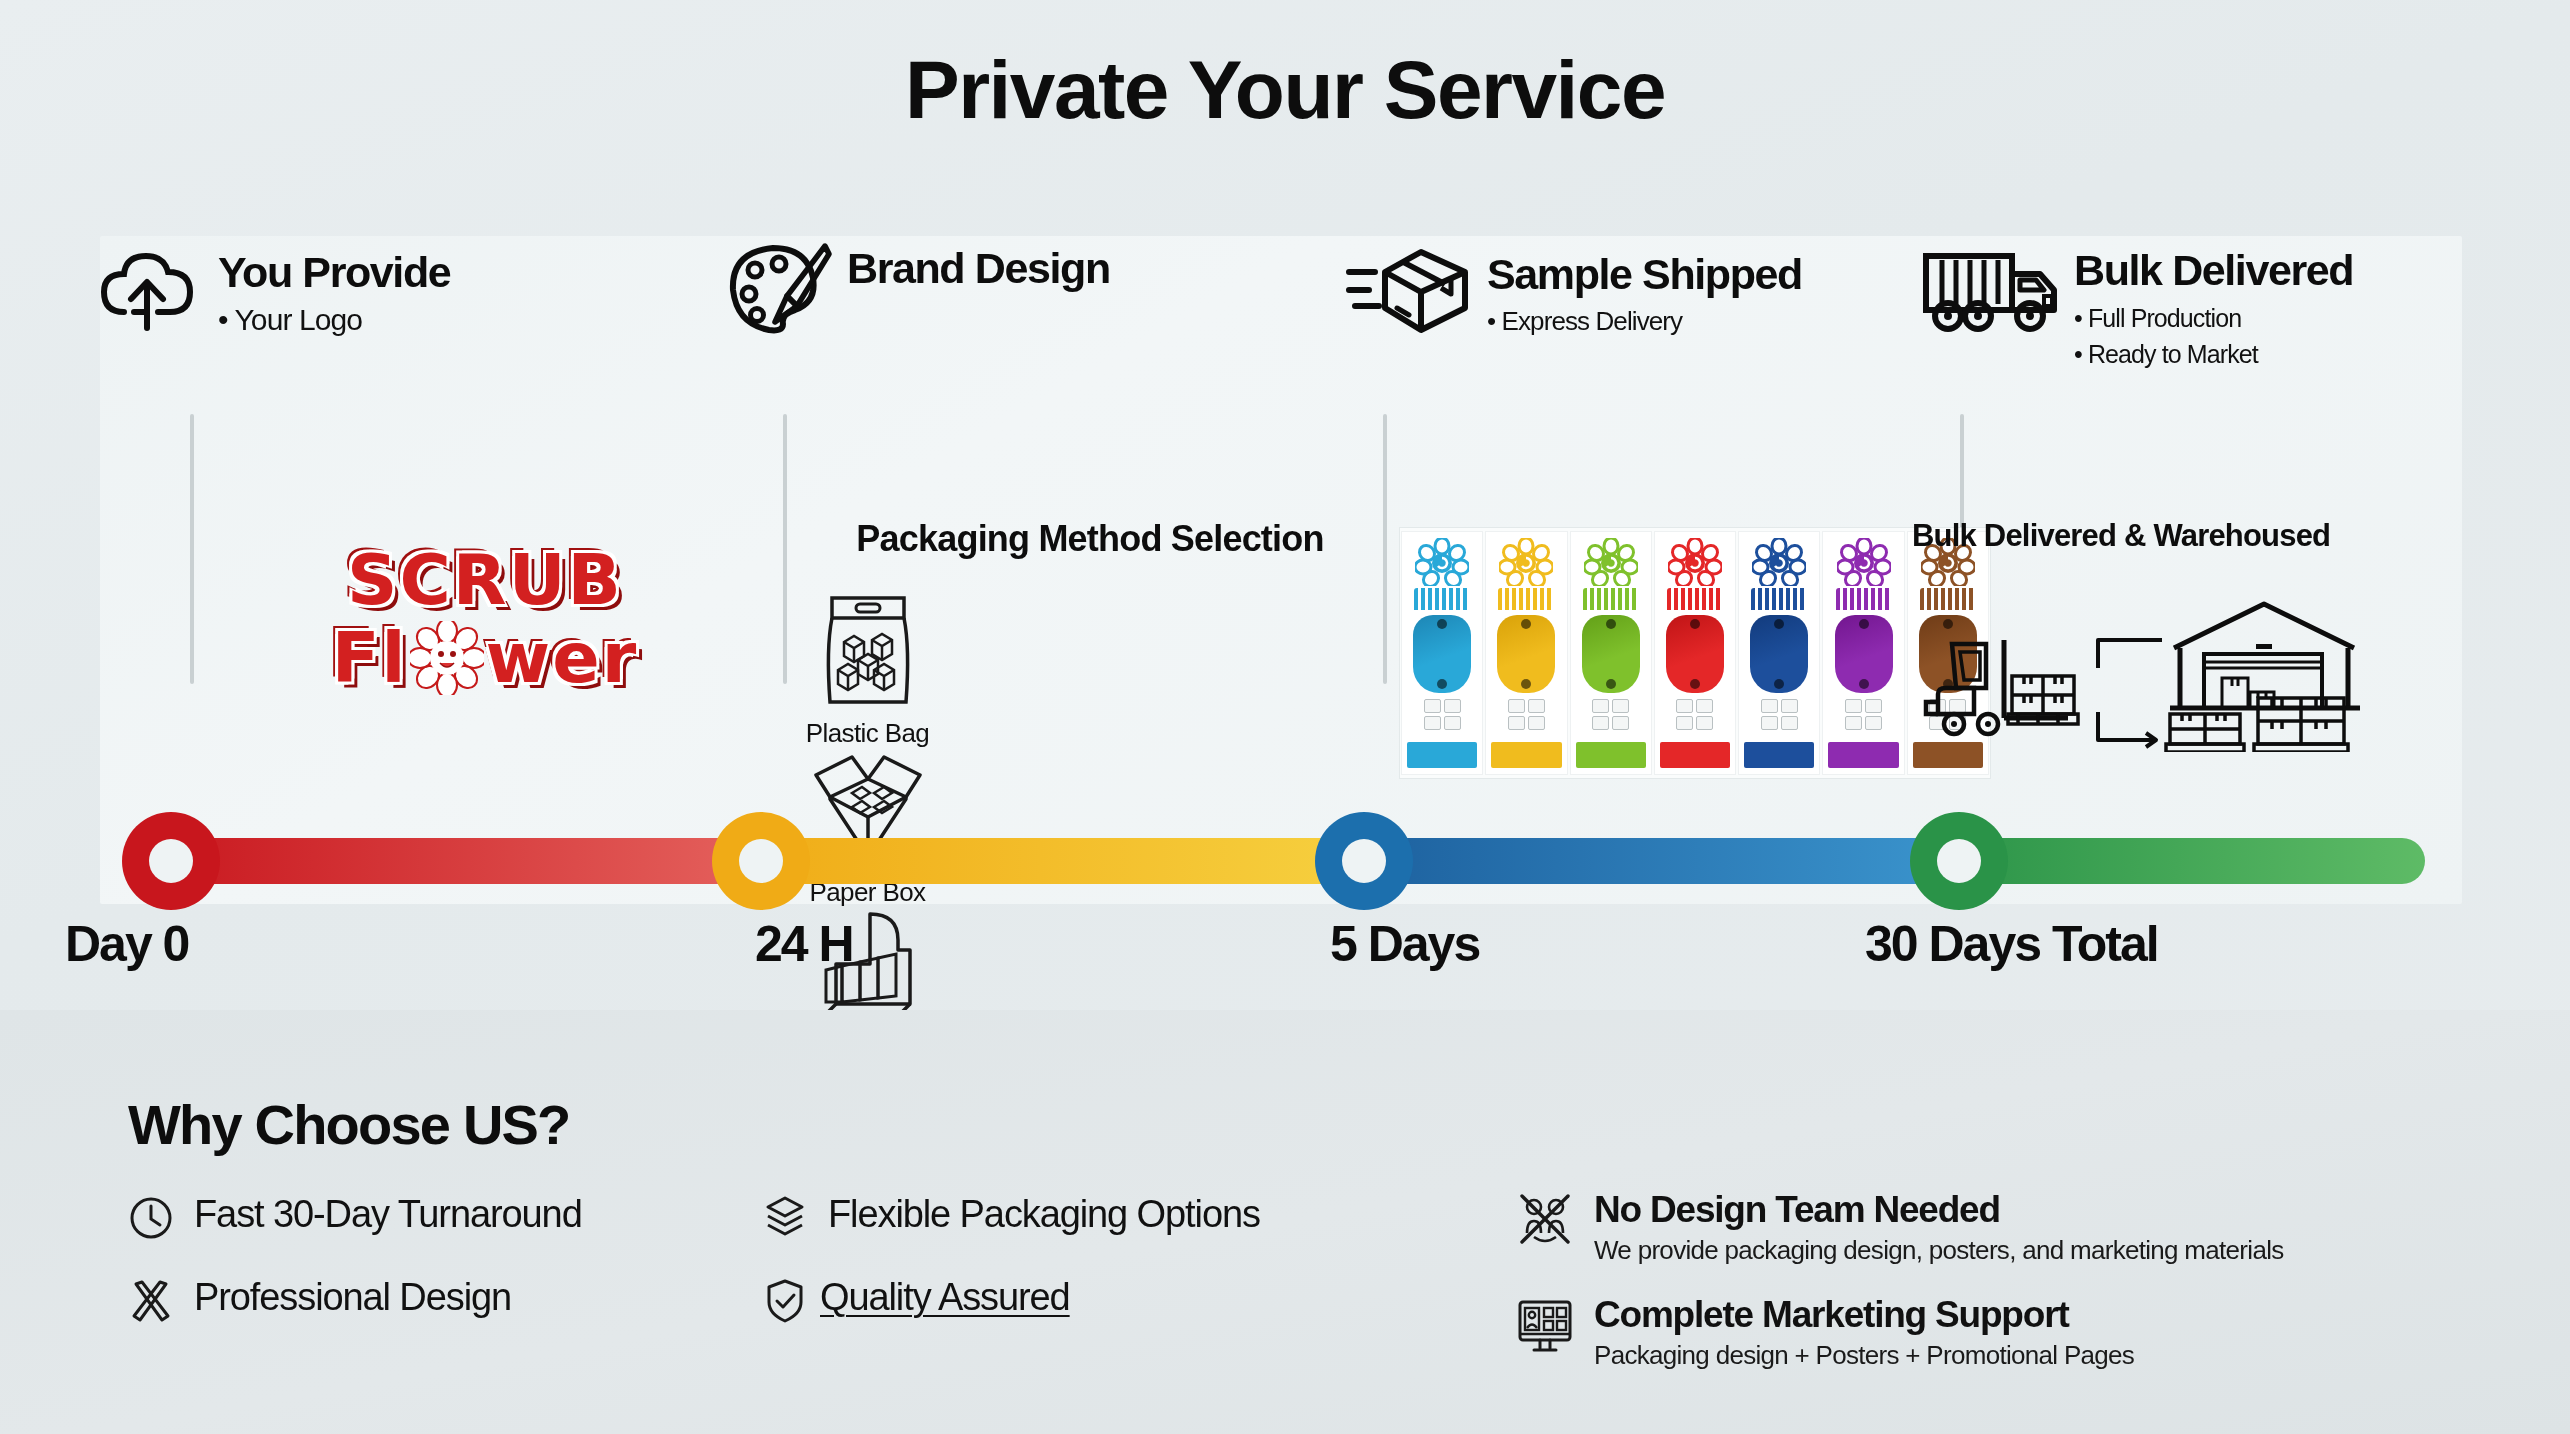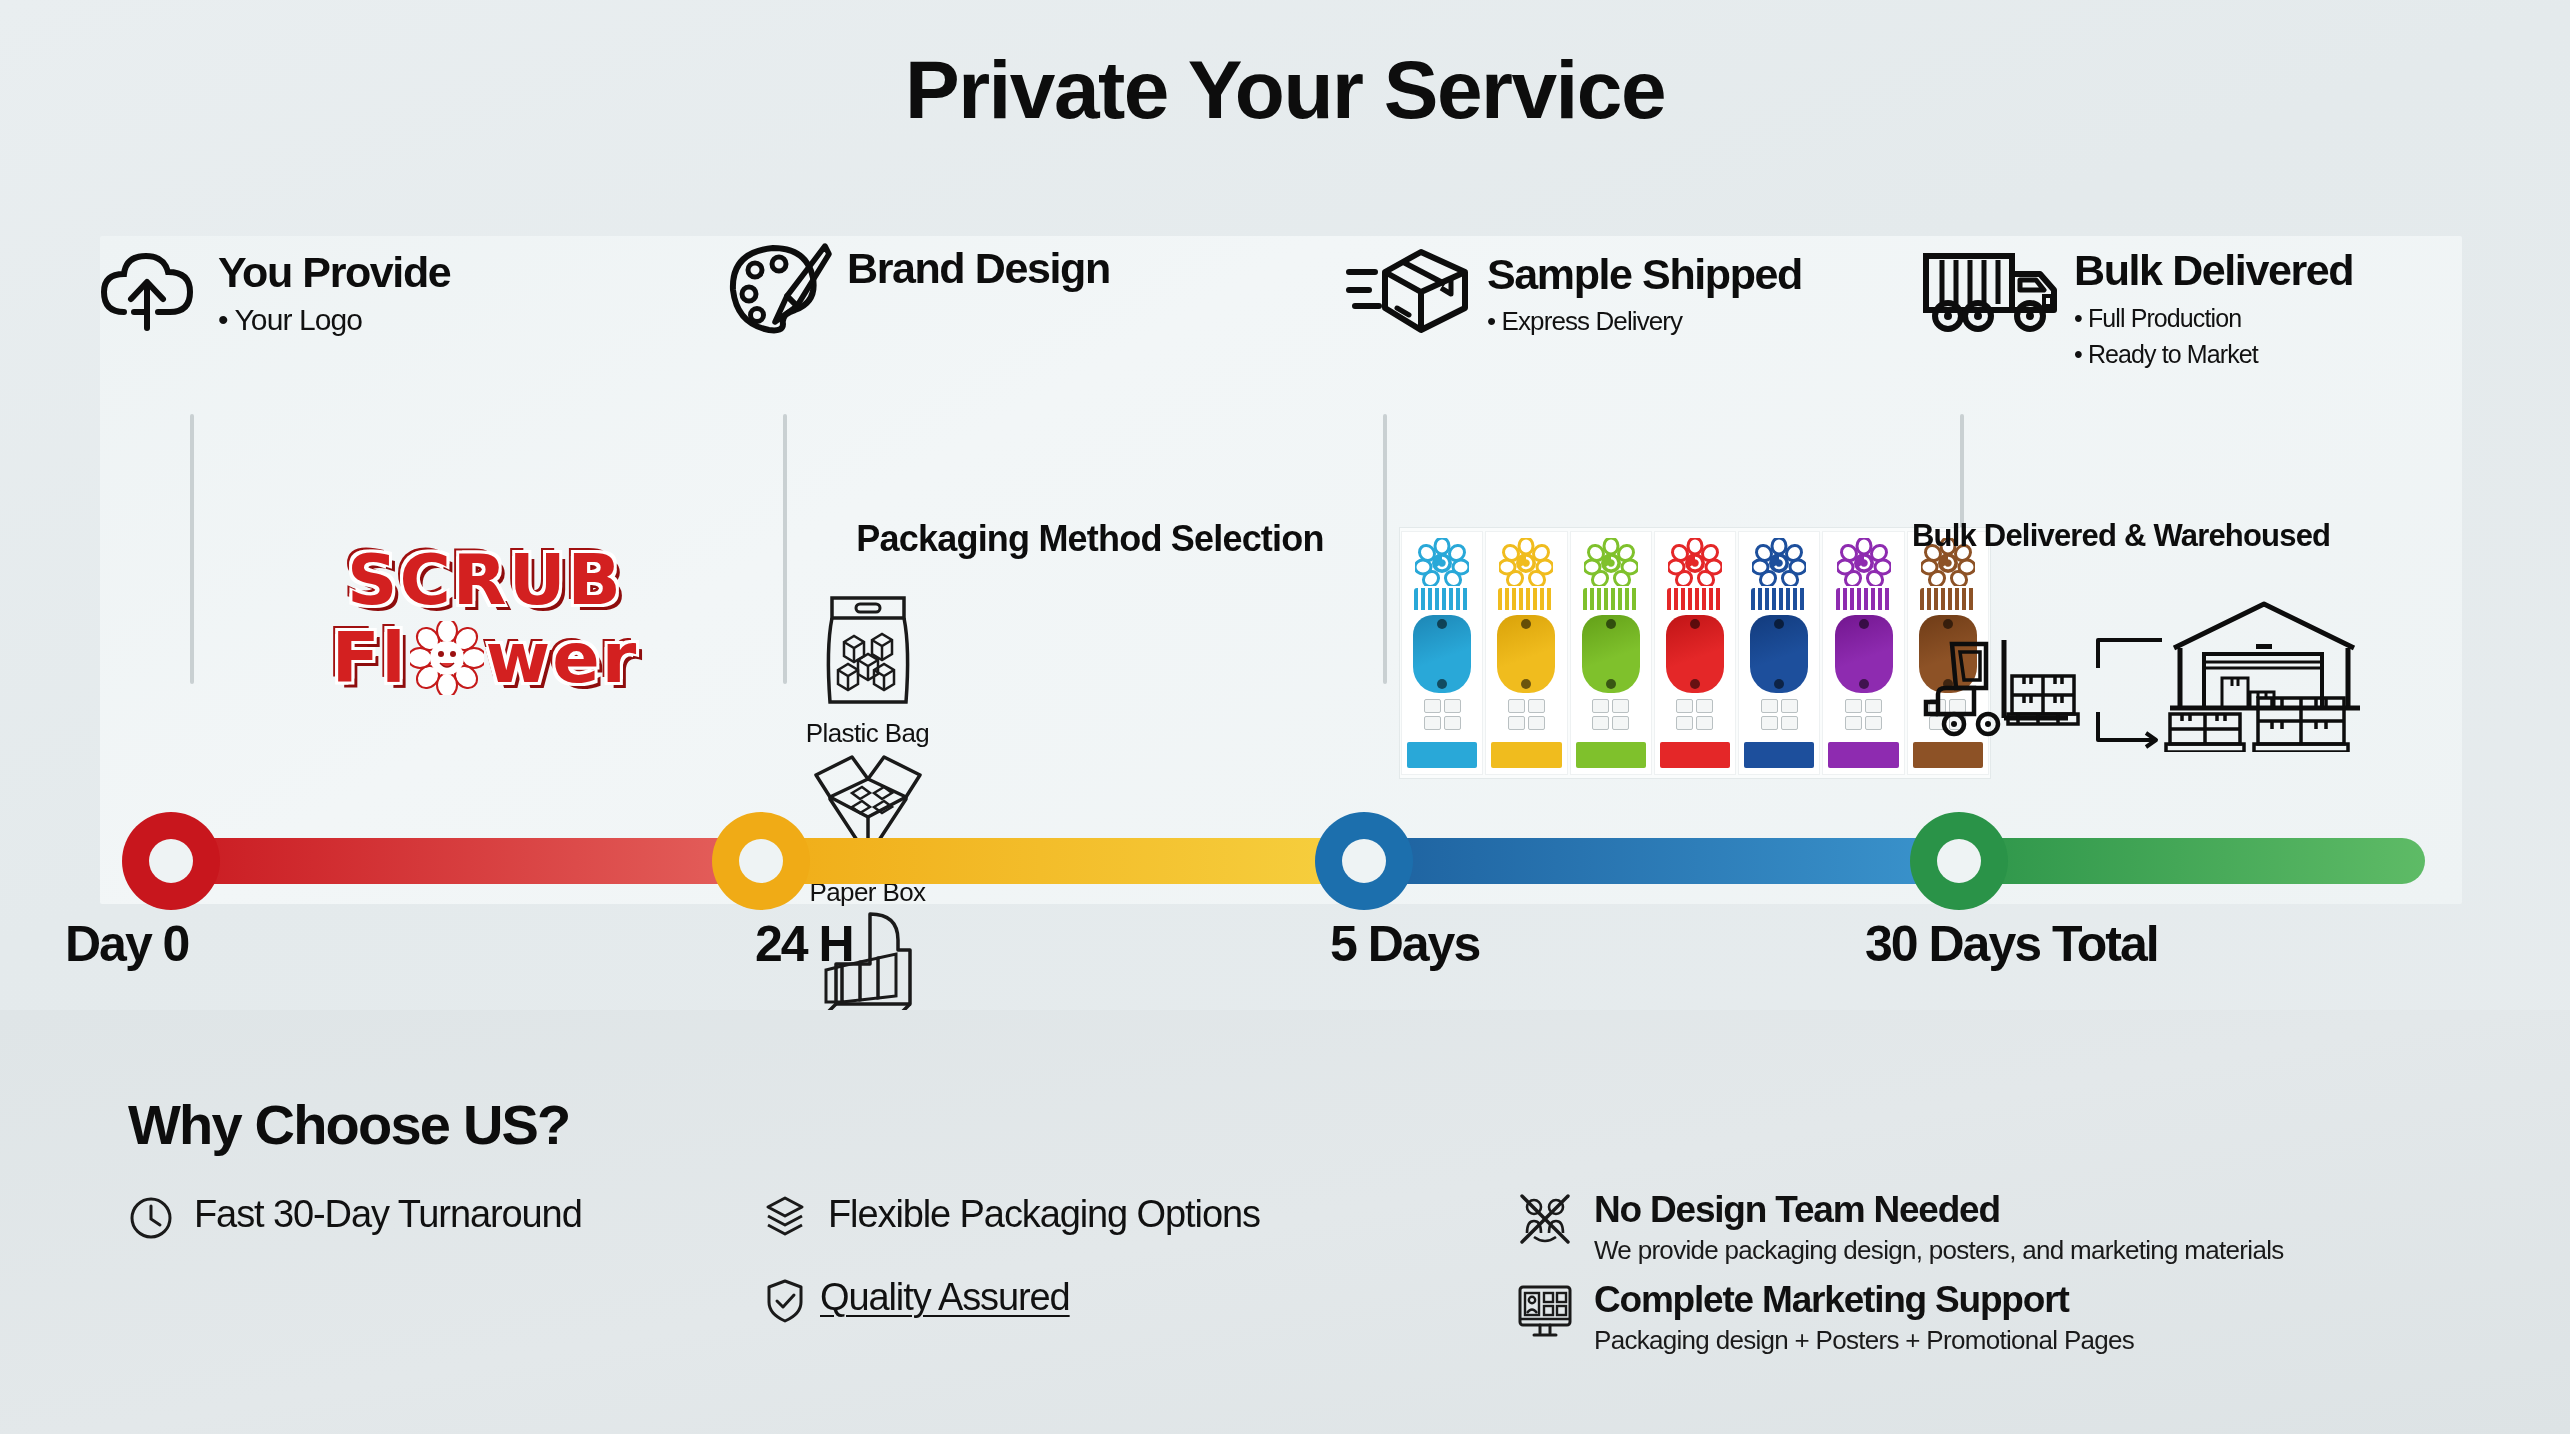--- a/index.html
+++ b/index.html
@@ -659,20 +659,31 @@
       <svg width="46" height="46" viewBox="0 0 46 46">
         <circle cx="23" cy="23" r="19" fill="none" stroke="#1a1a1a" stroke-width="3"></circle>
         <path d="M23 11 L23 24 L32 30" fill="none" stroke="#1a1a1a" stroke-width="3" stroke-linecap="round"></path>
       </svg>
     </span>
     <div>
       <div class="feat-main">Fast 30-Day Turnaround</div>
     </div>
   </div>
 
+  <div class="feat" style="left:128px; top:265px;">
+    <span class="feat-ic">
+      <svg width="46" height="46" viewBox="0 0 46 46">
+        <path d="M8 6 L14 4 L40 38 L34 42 Z" fill="none" stroke="#1a1a1a" stroke-width="3" stroke-linejoin="round"></path>
+        <path d="M38 6 L32 4 L6 38 L12 42 Z" fill="none" stroke="#1a1a1a" stroke-width="3" stroke-linejoin="round"></path>
+      </svg>
+    </span>
+    <div>
+      <div class="feat-main">Professional Design</div>
+    </div>
+  </div>
 
   <div class="feat" style="left:762px; top:182px;">
     <span class="feat-ic">
       <svg width="46" height="46" viewBox="0 0 46 46">
         <path d="M23 3 L40 12 L23 21 L6 12 Z" fill="none" stroke="#1a1a1a" stroke-width="3" stroke-linejoin="round"></path>
         <path d="M6 21 L23 30 L40 21" fill="none" stroke="#1a1a1a" stroke-width="3" stroke-linejoin="round"></path>
         <path d="M6 30 L23 39 L40 30" fill="none" stroke="#1a1a1a" stroke-width="3" stroke-linejoin="round"></path>
       </svg>
     </span>
     <div>
@@ -705,21 +716,21 @@
         <path d="M6 5 L52 51" stroke="#1a1a1a" stroke-width="3.4" stroke-linecap="round"></path>
         <path d="M52 5 L6 51" stroke="#1a1a1a" stroke-width="3.4" stroke-linecap="round"></path>
       </svg>
     </span>
     <div>
       <div class="feat-main bold">No Design Team Needed</div>
       <div class="feat-sub">We provide packaging design, posters, and marketing materials</div>
     </div>
   </div>
 
-  <div class="feat" style="left:1516px; top:268px;">
+  <div class="feat" style="left:1516px; top:283px;">
     <span class="feat-ic">
       <svg width="58" height="58" viewBox="0 0 58 58">
         <rect x="4" y="6" width="50" height="38" rx="3" fill="none" stroke="#1a1a1a" stroke-width="3"></rect>
         <path d="M4 38 L54 38" stroke="#1a1a1a" stroke-width="2.6"></path>
         <path d="M24 44 L24 52 M34 44 L34 52 M18 54 L40 54" stroke="#1a1a1a" stroke-width="3" stroke-linecap="round"></path>
         <g fill="none" stroke="#1a1a1a" stroke-width="2.4">
           <rect x="9" y="12" width="14" height="22"></rect>
           <circle cx="16" cy="19" r="3.2"></circle>
           <path d="M11 32 Q16 25 21 32"></path>
           <rect x="28" y="12" width="9" height="9"></rect>

